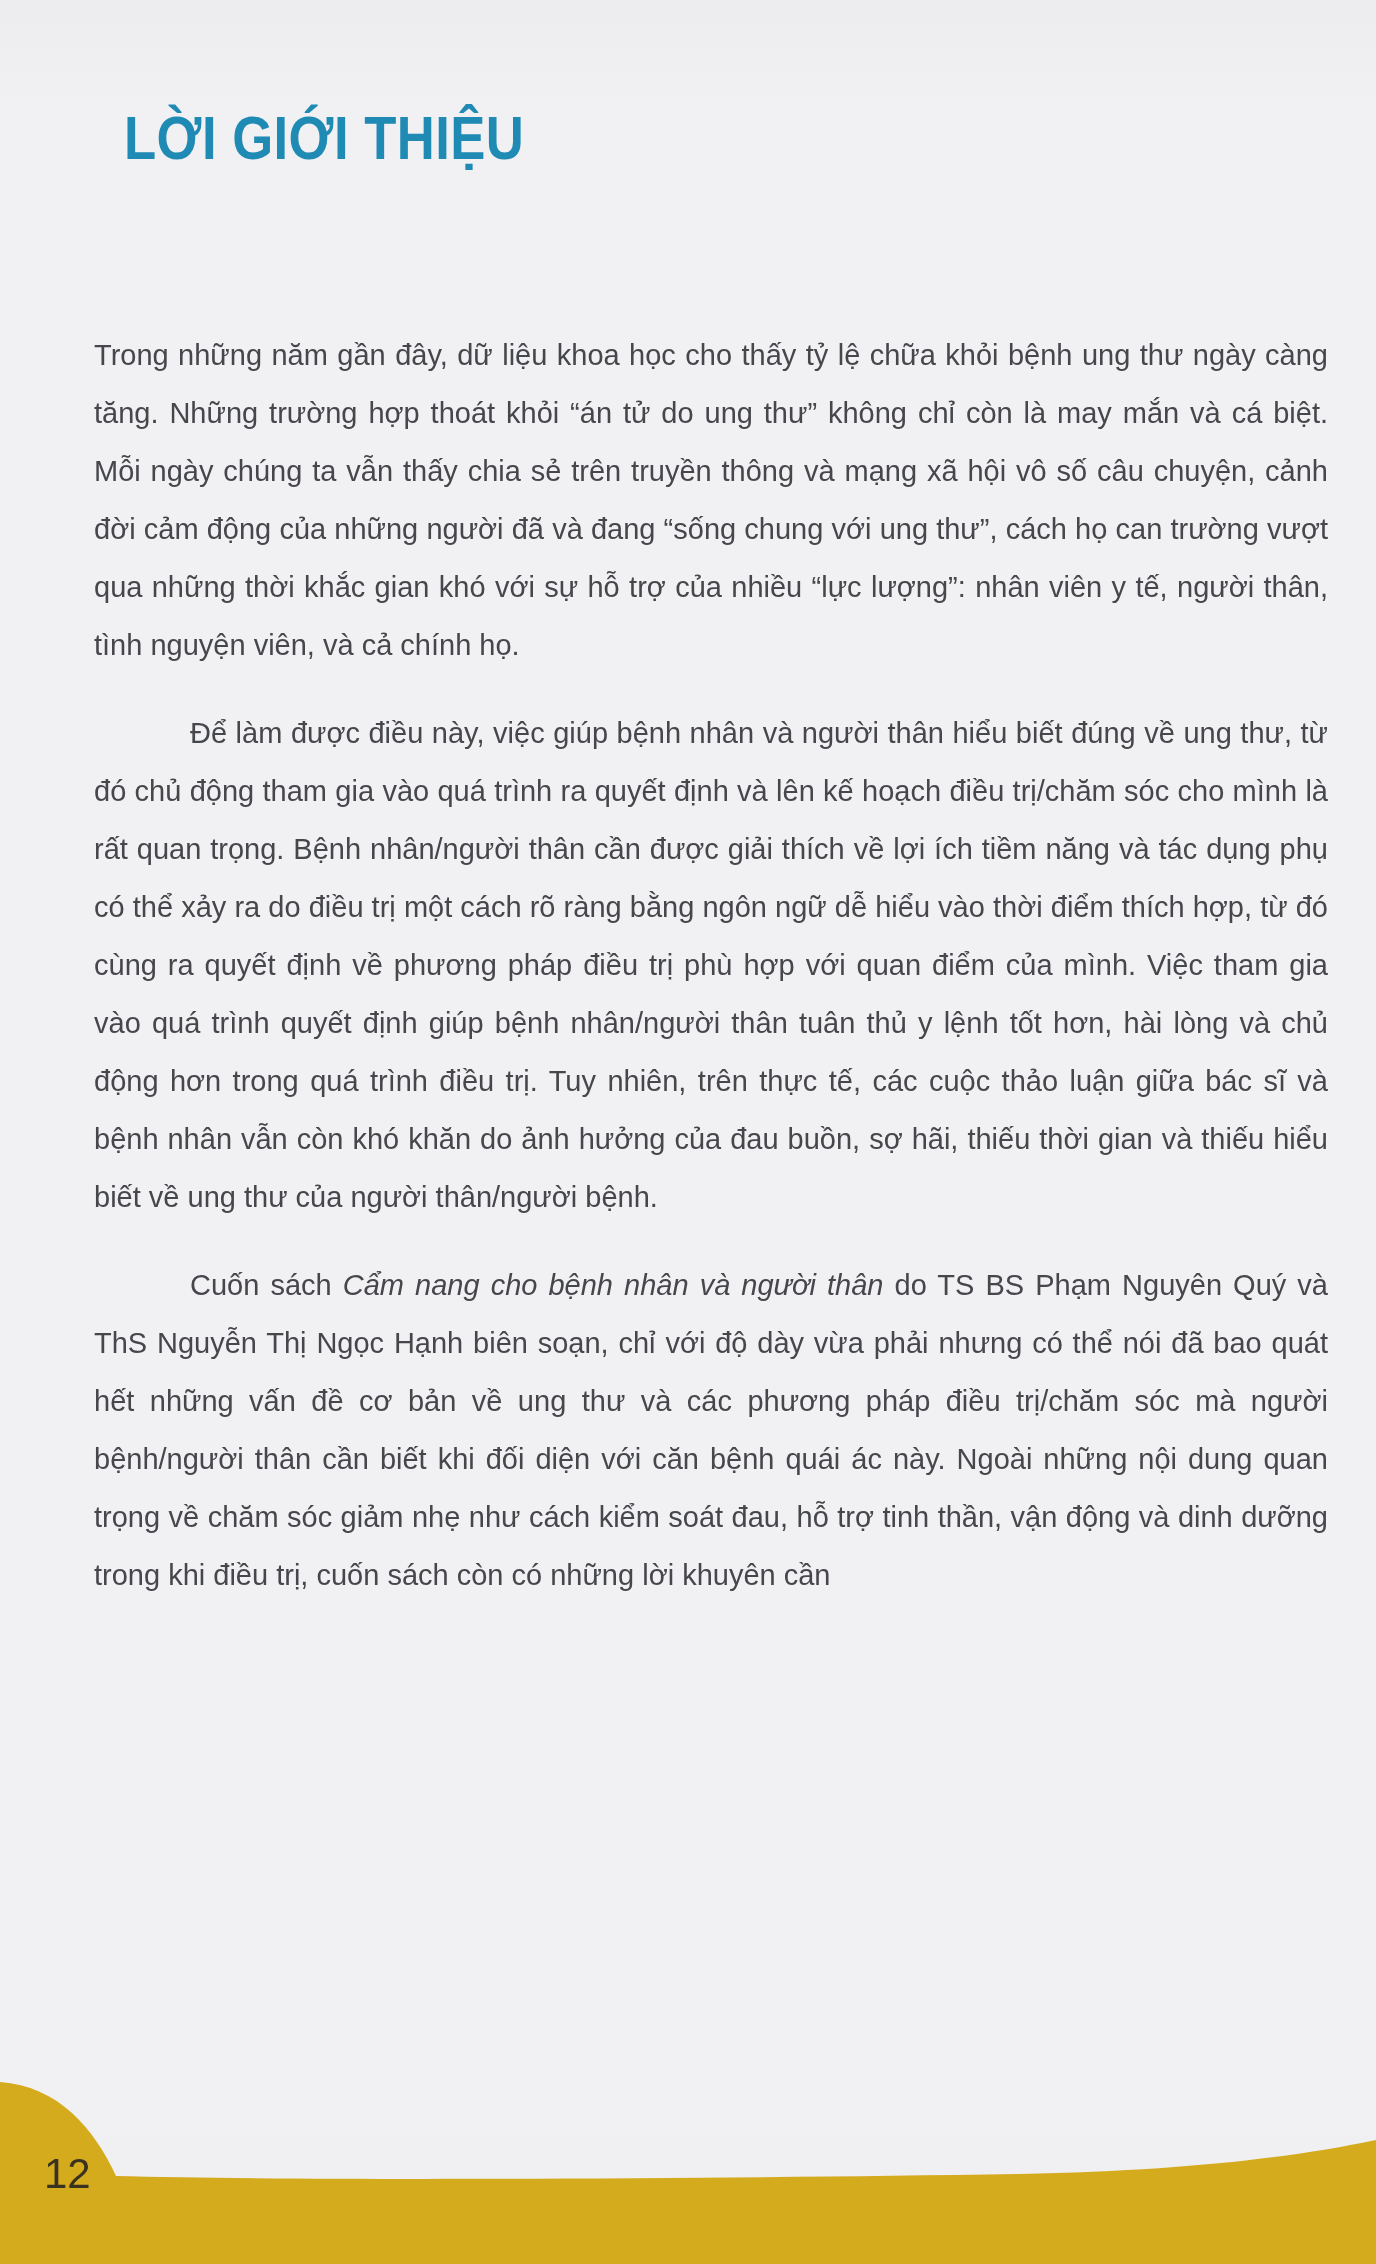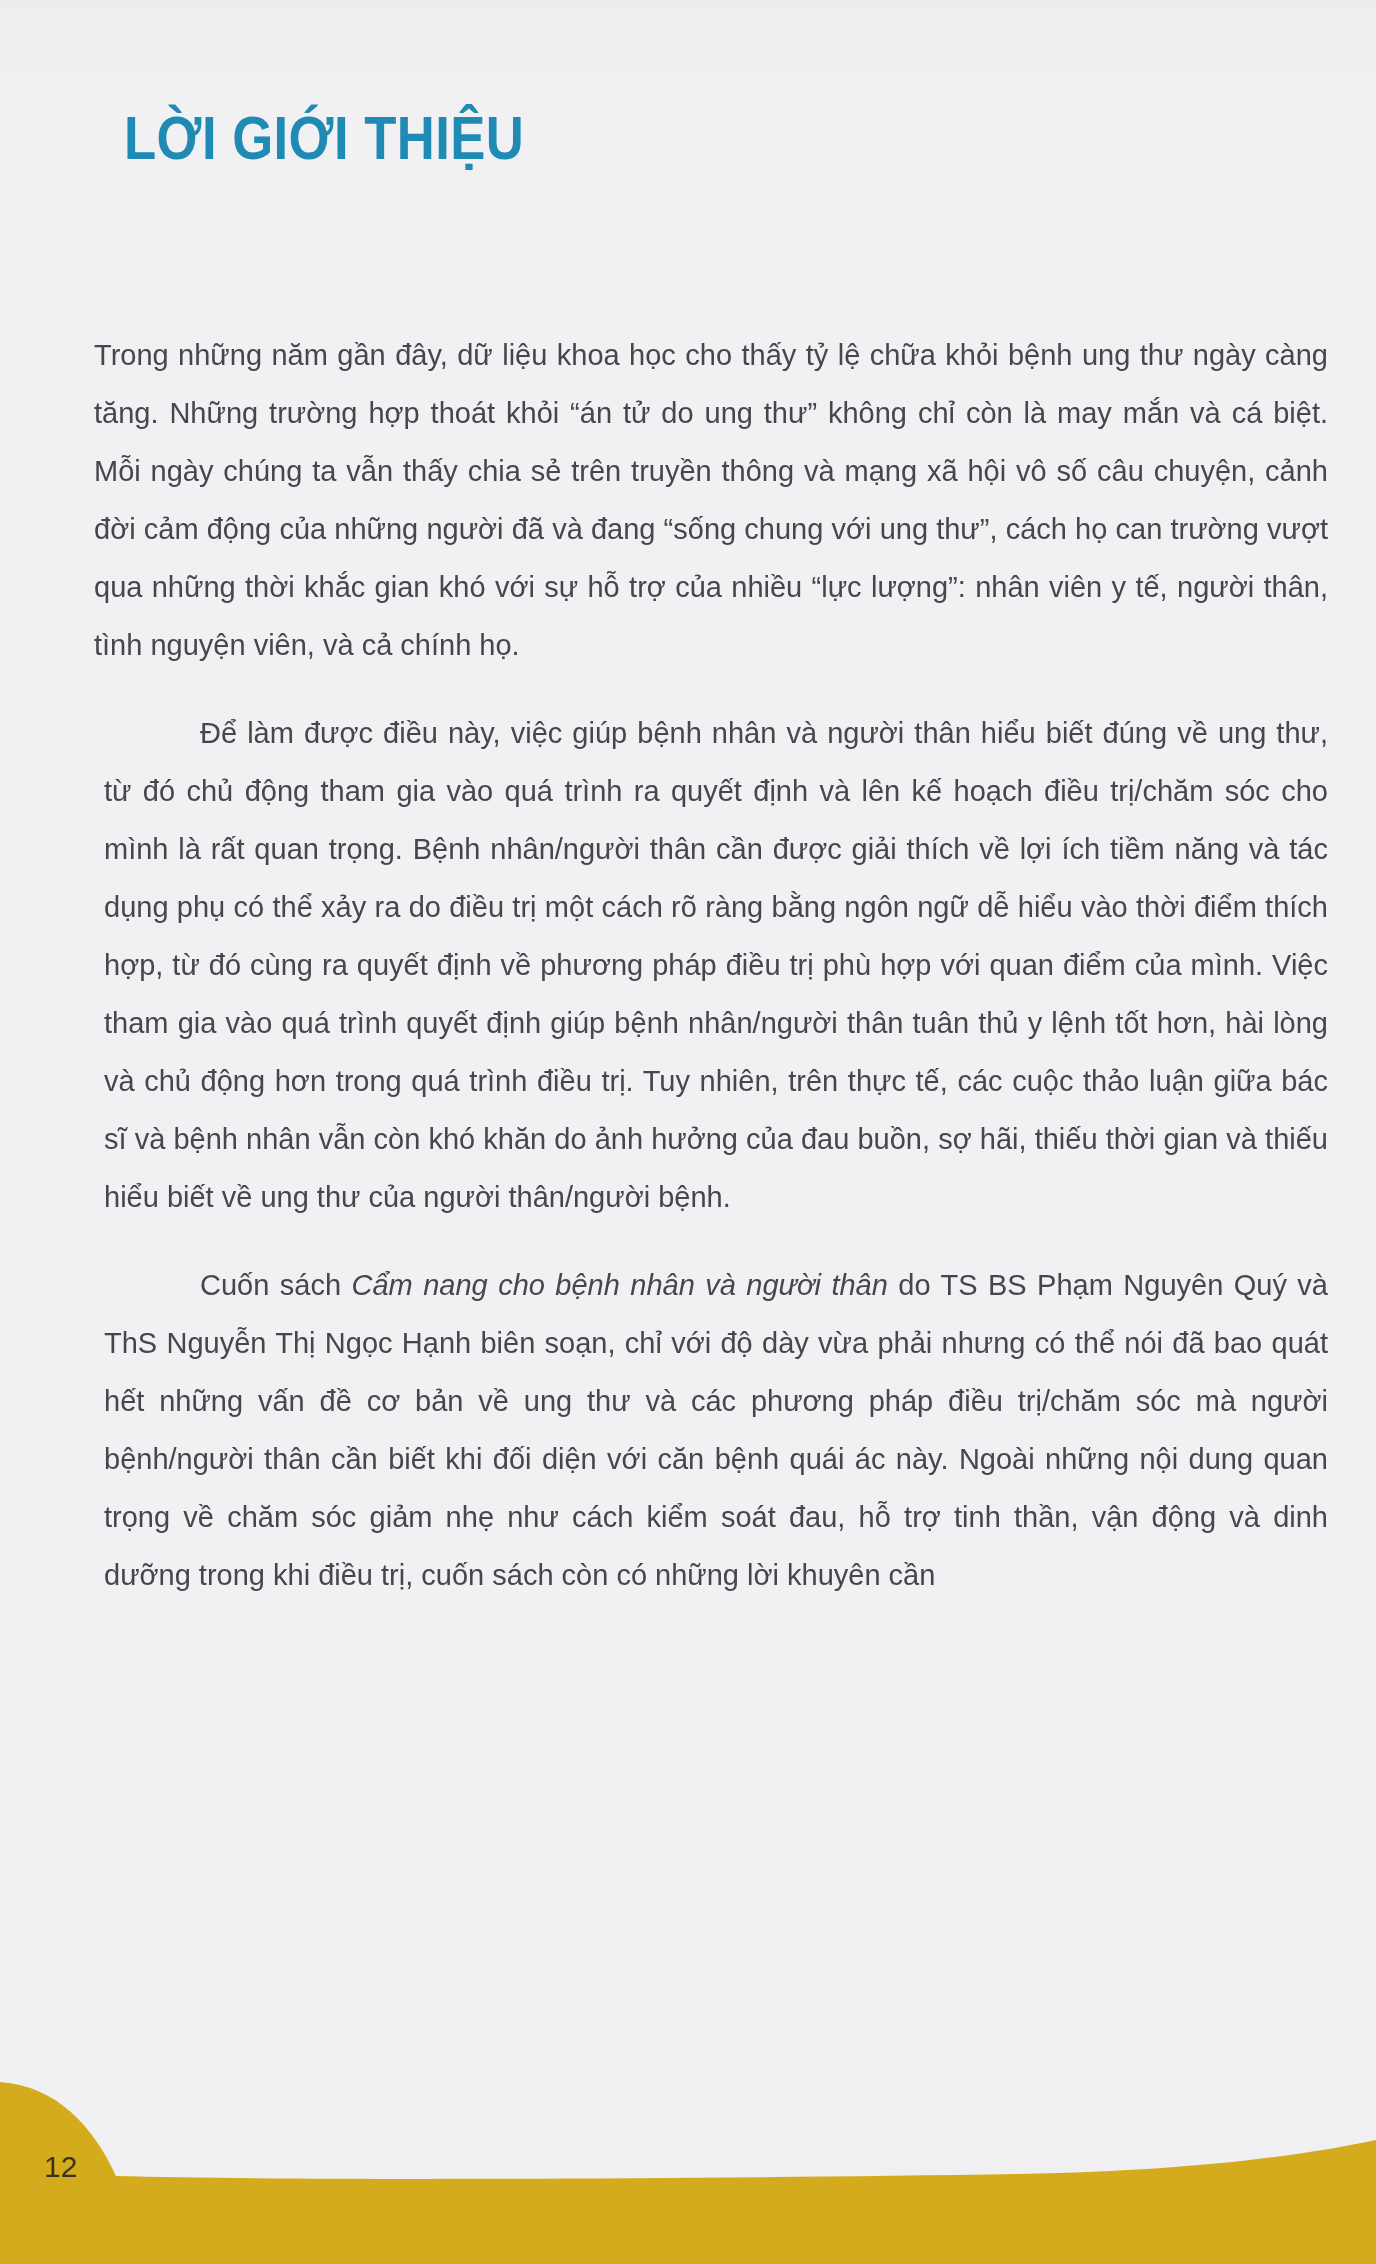--- a/index.html
+++ b/index.html
@@ -35,35 +35,35 @@
   .body-text {
     position: absolute;
     top: 326px;
     left: 94px;
     right: 48px;
     font-size: 29px;
     line-height: 58px;
     text-align: justify;
   }
   .body-text p { margin-bottom: 30px; }
-  .body-text p.indent { text-indent: 96px; margin-left: 10px; }
+  .body-text p.indent { text-indent: 96px; }
   .body-text em { }
   .band-svg {
     position: absolute;
     left: 0;
     bottom: 0;
     width: 1376px;
     height: 190px;
     display: block;
   }
   .page-number {
     position: absolute;
     left: 44px;
     top: 2150px;
-    font-size: 30px;
+    font-size: 42px;
     font-weight: 500;
     color: var(--pagenum);
     z-index: 2;
   }
 </style>
 </head>
 <body>
 
 <div class="page">
 

